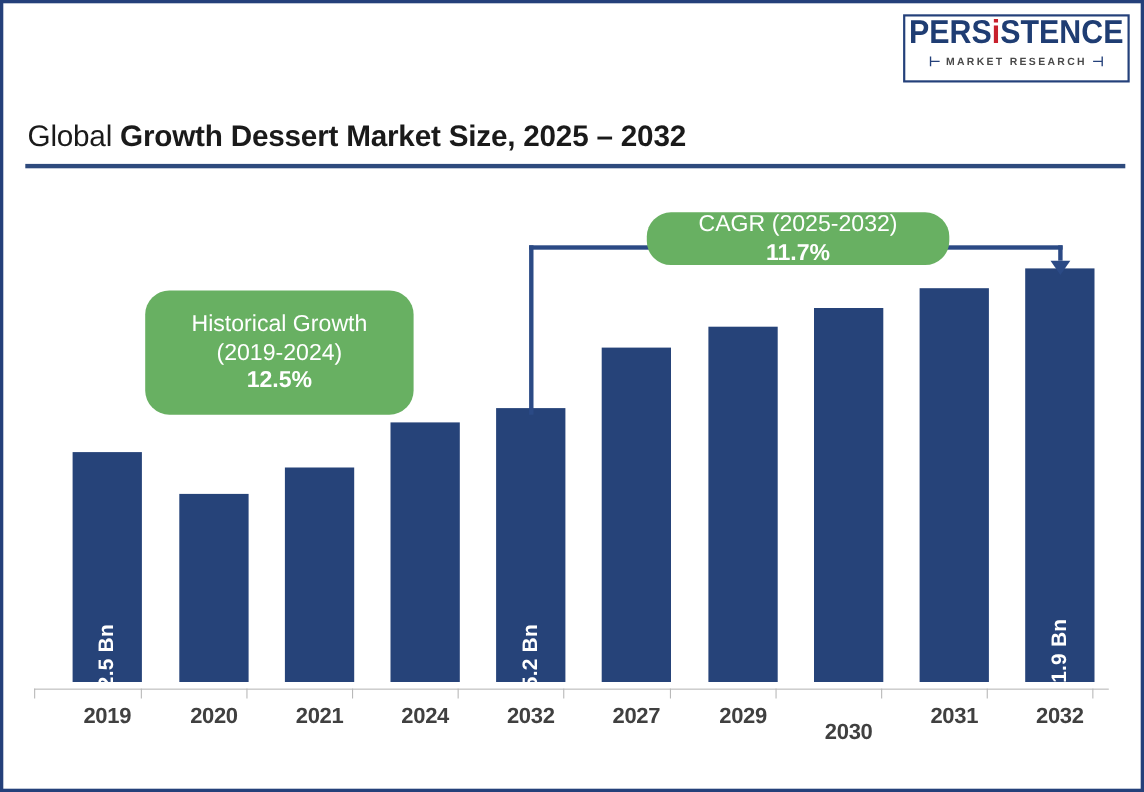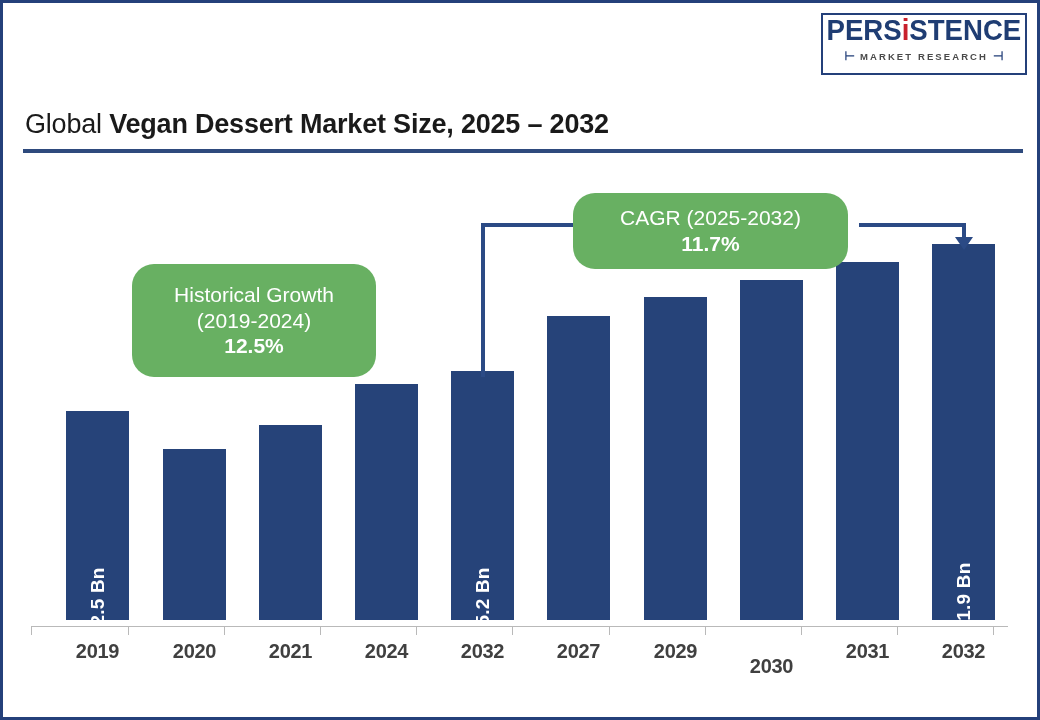--- a/index.html
+++ b/index.html
@@ -155,24 +155,24 @@
   .callout .line2 { font-size: 21px; }
   .callout .pct { font-size: 21px; font-weight: bold; }
 
   #callout-historical {
     left: 129px;
     top: 261px;
     width: 244px;
     height: 113px;
   }
   #callout-cagr {
-    left: 570px;
+    left: 585px;
     top: 190px;
     width: 275px;
-    height: 76px;
+    height: 48px;
   }
 
   
   .conn {
     position: absolute;
     background: #2b4a85;
   }
   
   #conn-v-left  { left: 477px; top: 220px; width: 4px;  height: 155px; }
   #conn-h-left  { left: 477px; top: 220px; width: 112px; height: 4px; }
@@ -211,21 +211,21 @@
 
   <div id="logo-box">
     <div id="logo-word"><span>PERS</span><span class="red-i">i</span><span>STENCE</span></div>
     <div id="logo-sub-row">
       <span class="logo-bracket">⊢</span>
       <span id="logo-sub">MARKET RESEARCH</span>
       <span class="logo-bracket">⊣</span>
     </div>
   </div>
 
-  <div id="title"><span>Global </span><span class="bold">Vegan Dessert</span><span class="semi"> Market Size, 2025 – 2032</span></div>
+  <div id="title"><span>Global </span><span class="bold">Growth Dessert</span><span class="semi"> Market Size, 2025 – 2032</span></div>
   <div id="title-rule"></div>
 
   <div id="bars-layer">
       <div class="bar" style="left: 63px; width: 63px; height: 209px; bottom: 97px; background: rgb(38, 67, 121);">
         <div class="bar-label-wrap">
           <span class="bar-label">US$ 2.5 Bn</span>
         </div>
       </div>
       <div class="bar" style="left: 160px; width: 63px; height: 171px; bottom: 97px; background: rgb(38, 67, 121);"></div>
       <div class="bar" style="left: 256px; width: 63px; height: 195px; bottom: 97px; background: rgb(38, 67, 121);"></div>

